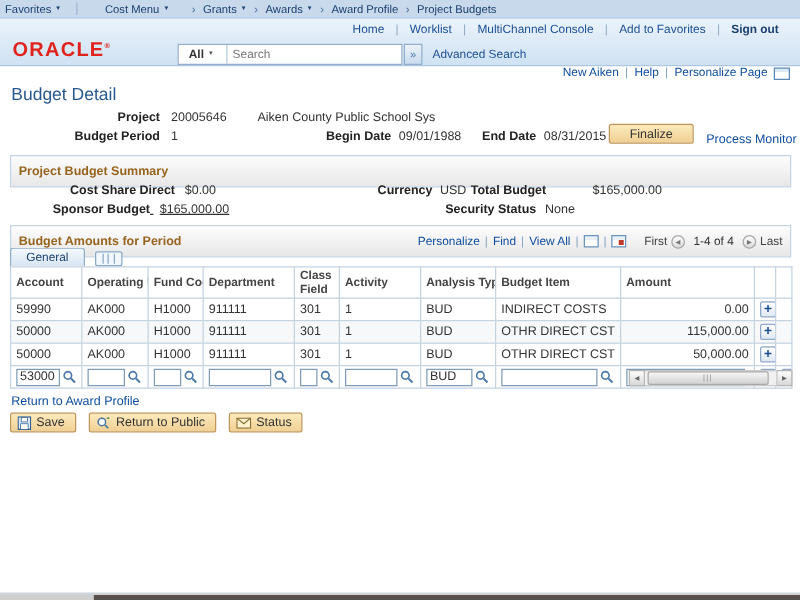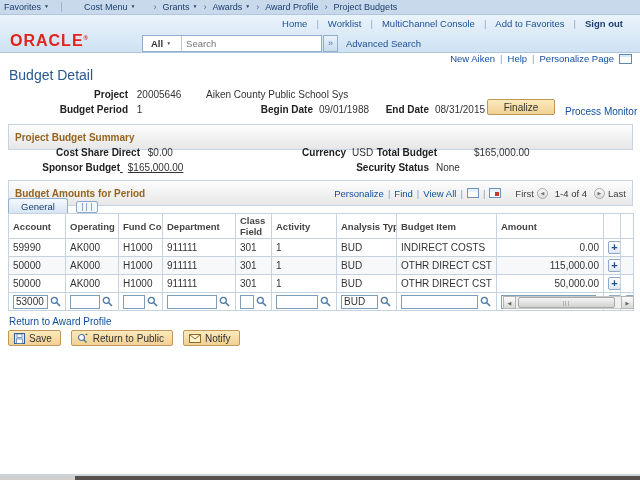--- a/index.html
+++ b/index.html
@@ -487,21 +487,21 @@
           <line x1="7" y1="7" x2="9.5" y2="9.5" stroke="#4a78a8" stroke-width="1.4"></line>
           <path d="M8 2 L11 2 L9.5 0.5 Z" fill="#3a7a3a"></path>
         </svg>
       <span>Return to Public</span>
     </span>
     <span class="act-btn">
       <svg width="12" height="9" viewBox="0 0 12 9">
           <rect x="0.5" y="0.5" width="11" height="8" fill="#fdf3d0" stroke="#8a6d2f"></rect>
           <path d="M0.5 0.5 L6 5 L11.5 0.5" fill="none" stroke="#8a6d2f"></path>
         </svg>
-      <span>Notify</span>
+      <span>Status</span>
     </span>
   </div>
 
   <div class="bottom-line"></div>
   <div class="bottom-bar-l"></div>
   <div class="bottom-bar"></div>
 
 </div>
 
 </body></html>

